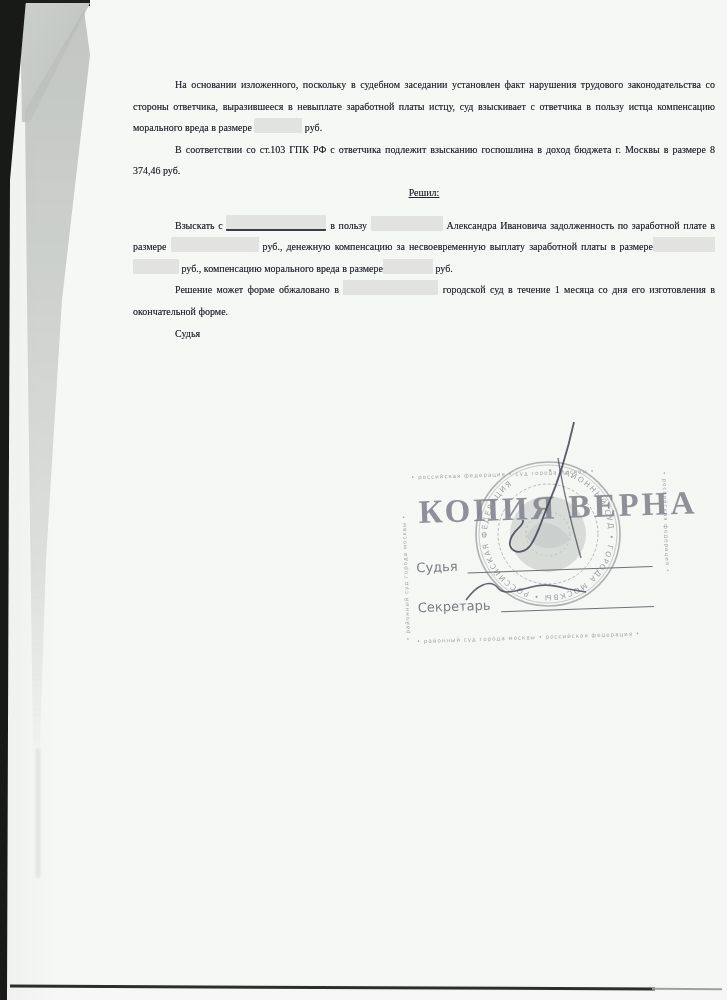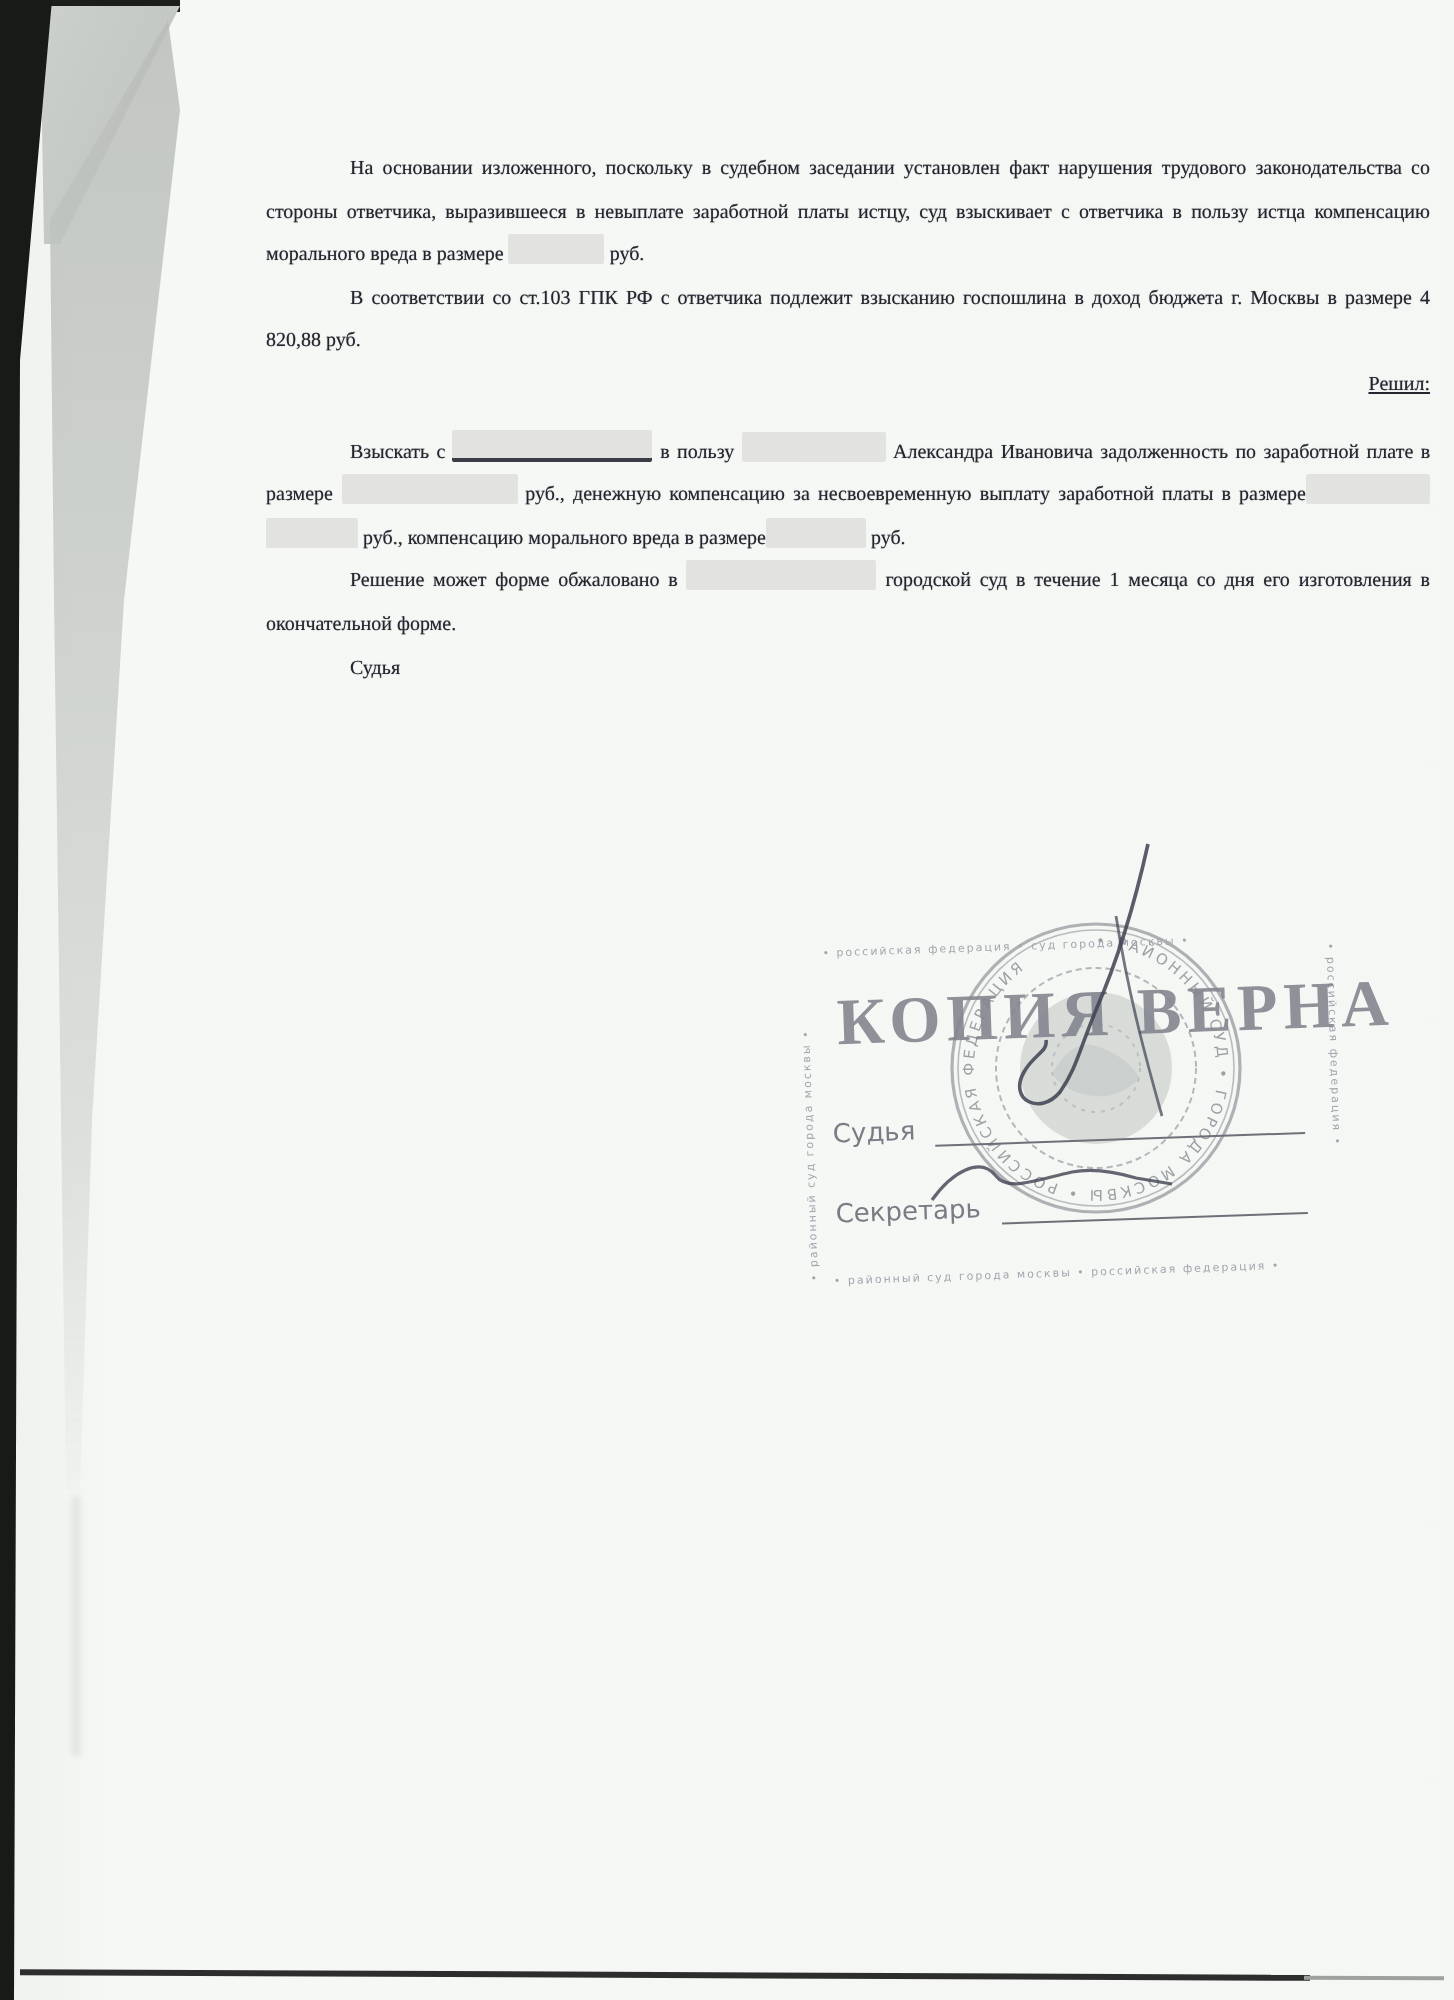--- a/index.html
+++ b/index.html
@@ -48,21 +48,21 @@
   }
   
   .content{
     position:absolute;left:133px;top:50px;width:582px;
     color:#25252f;font-size:10px;line-height:21.6px;
     text-align:justify;
     text-shadow:0 0 .5px rgba(35,35,48,.55);
     margin-top:24px;
   }
   .para{margin:0;text-indent:42px;}
-  .heading{margin:0 0 11px 0;text-align:right;text-indent:0;text-decoration:underline;}
+  .heading{margin:0 0 11px 0;text-align:center;text-indent:0;text-decoration:underline;}
   .redact{
     display:inline-block;height:15px;background:#e2e3e1;
     vertical-align:-2px;border-radius:1px;
   }
   .redact.u{border-bottom:2px solid #3c3c46;height:14px;}
   
   .stamp{
     position:absolute;left:410px;top:472px;width:254px;height:162px;
     transform:rotate(-2deg);color:#8e9198;
   }
@@ -106,21 +106,21 @@
   <div class="under-sheet"></div>
   <div class="edge-shadow"></div>
   <div class="black-strip"></div>
   <div class="smudge"></div>
 
   <div class="content">
     <p class="para"><span>На основании изложенного, поскольку в судебном заседании установлен факт нарушения трудового законодательства со стороны ответчика, выразившееся в невыплате заработной платы истцу, суд взыскивает с ответчика в пользу истца компенсацию морального вреда в размере</span>
       <span class="redact" style="width:48px"></span>
       <span>руб.</span></p>
 
-    <p class="para">В соответствии со ст.103 ГПК РФ с ответчика подлежит взысканию госпошлина в доход бюджета г. Москвы в размере 4 820,88 руб.</p>
+    <p class="para">В соответствии со ст.103 ГПК РФ с ответчика подлежит взысканию госпошлина в доход бюджета г. Москвы в размере 8 374,46 руб.</p>
 
 
     <p class="heading">Решил:</p>
 
     <p class="para"><span>Взыскать с</span>
       <span class="redact u" style="width:100px"></span>
       <span>в пользу</span>
       <span class="redact" style="width:72px"></span>
       <span>Александра Ивановича задолженность по заработной плате в размере</span>
       <span class="redact" style="width:88px"></span>

